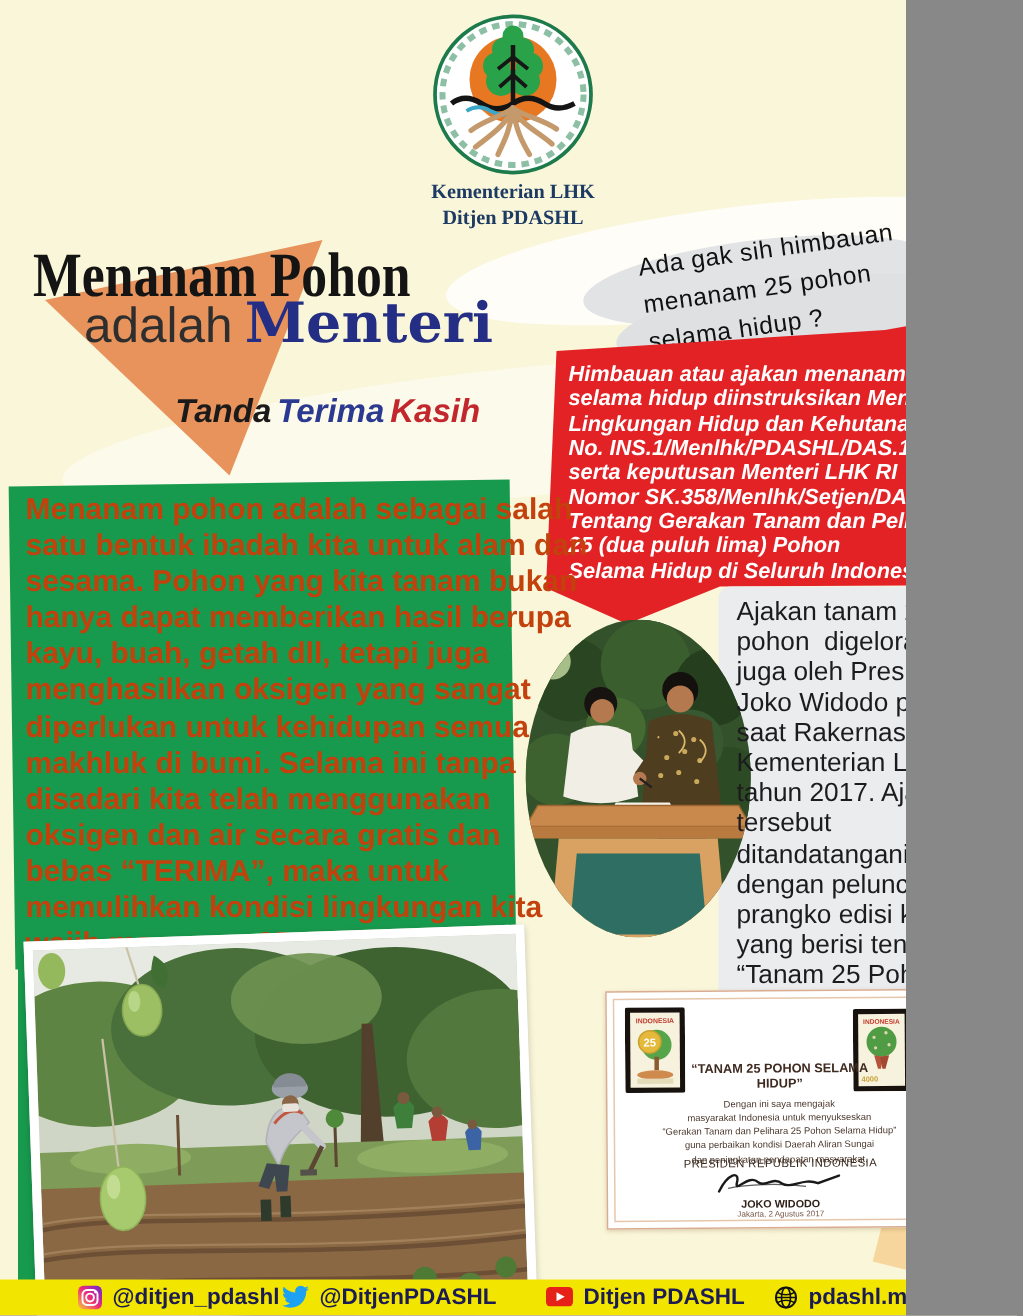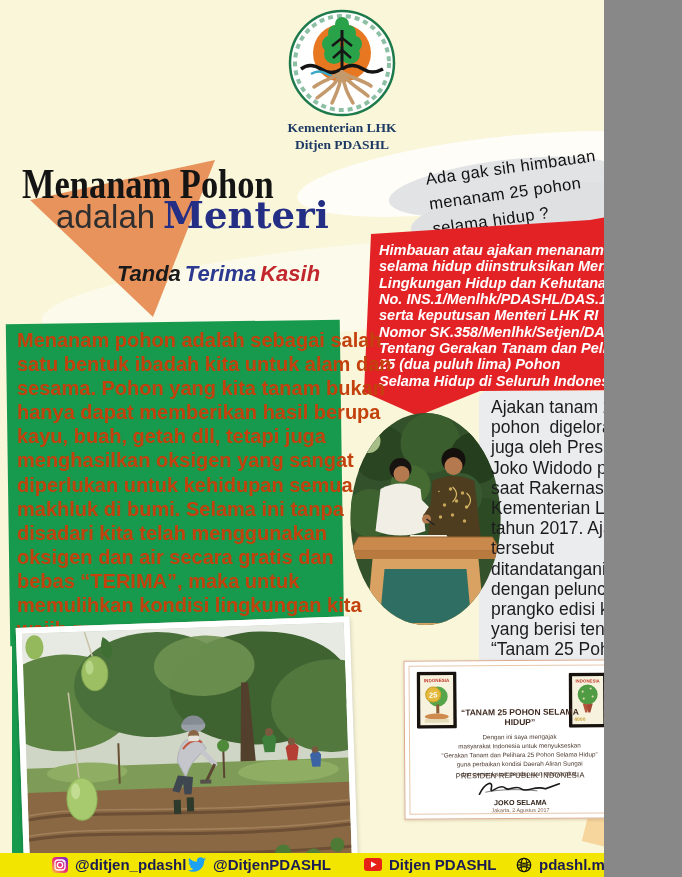--- a/index.html
+++ b/index.html
@@ -282,21 +282,21 @@
     <div class="cert-body pre">Dengan ini saya mengajak
 masyarakat Indonesia untuk menyukseskan
 “Gerakan Tanam dan Pelihara 25 Pohon Selama Hidup”
 guna perbaikan kondisi Daerah Aliran Sungai
 dan peningkatan pendapatan masyarakat.</div>
     <div class="cert-presiden">PRESIDEN REPUBLIK INDONESIA</div>
     <svg class="cert-sign" viewBox="0 0 90 22">
       <path d="M4,16 C10,4 18,2 16,10 C14,18 24,4 30,10 C34,14 40,6 46,11 C52,15 60,7 70,11 L84,6" stroke="#1a1a1a" stroke-width="1.6" fill="none" stroke-linecap="round"></path>
       <path d="M10,14 c14,-3 36,-3 52,-1" stroke="#1a1a1a" stroke-width=".8" fill="none" opacity=".7"></path>
     </svg>
-    <div class="cert-name">JOKO SELAMA</div>
+    <div class="cert-name">JOKO WIDODO</div>
     <div class="cert-date">Jakarta, 2 Agustus 2017</div>
   </div>
 
   <div class="abs farm-photo">
     <svg viewBox="0 0 320 240" width="100%" height="100%" preserveAspectRatio="none">
       <rect width="320" height="100" fill="#E7EAE2"></rect>
       <ellipse cx="40" cy="70" rx="70" ry="48" fill="#5E8444"></ellipse>
       <ellipse cx="130" cy="55" rx="80" ry="52" fill="#49703A"></ellipse>
       <ellipse cx="235" cy="62" rx="90" ry="56" fill="#3E6330"></ellipse>
       <ellipse cx="305" cy="82" rx="60" ry="46" fill="#52783E"></ellipse>

